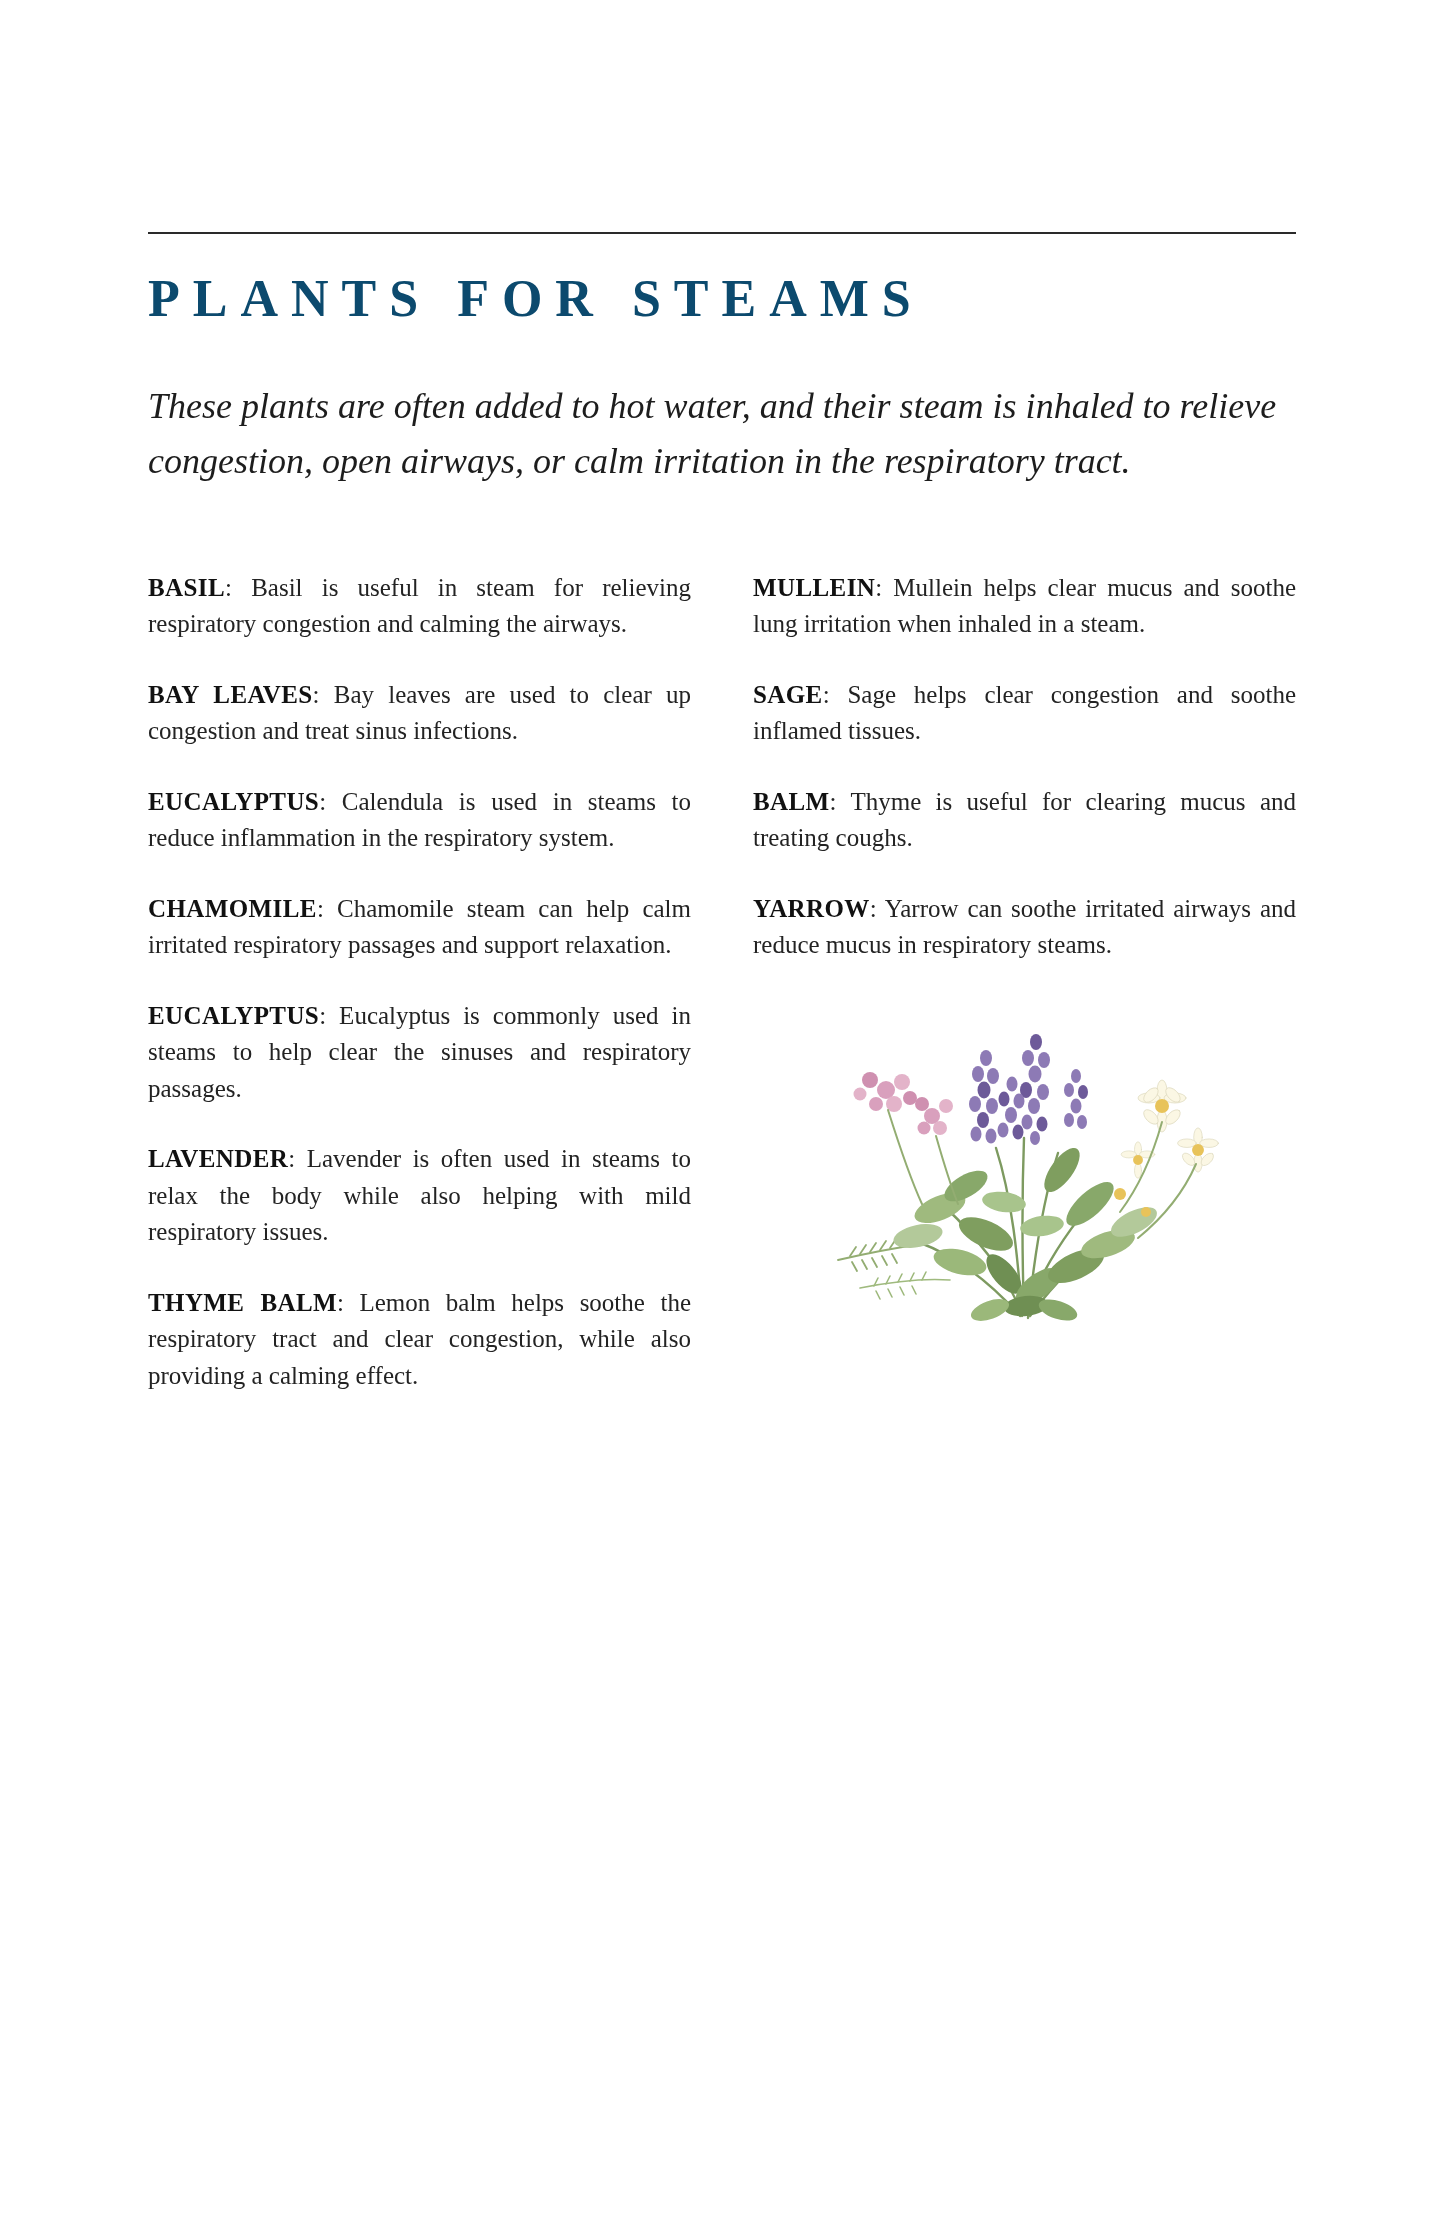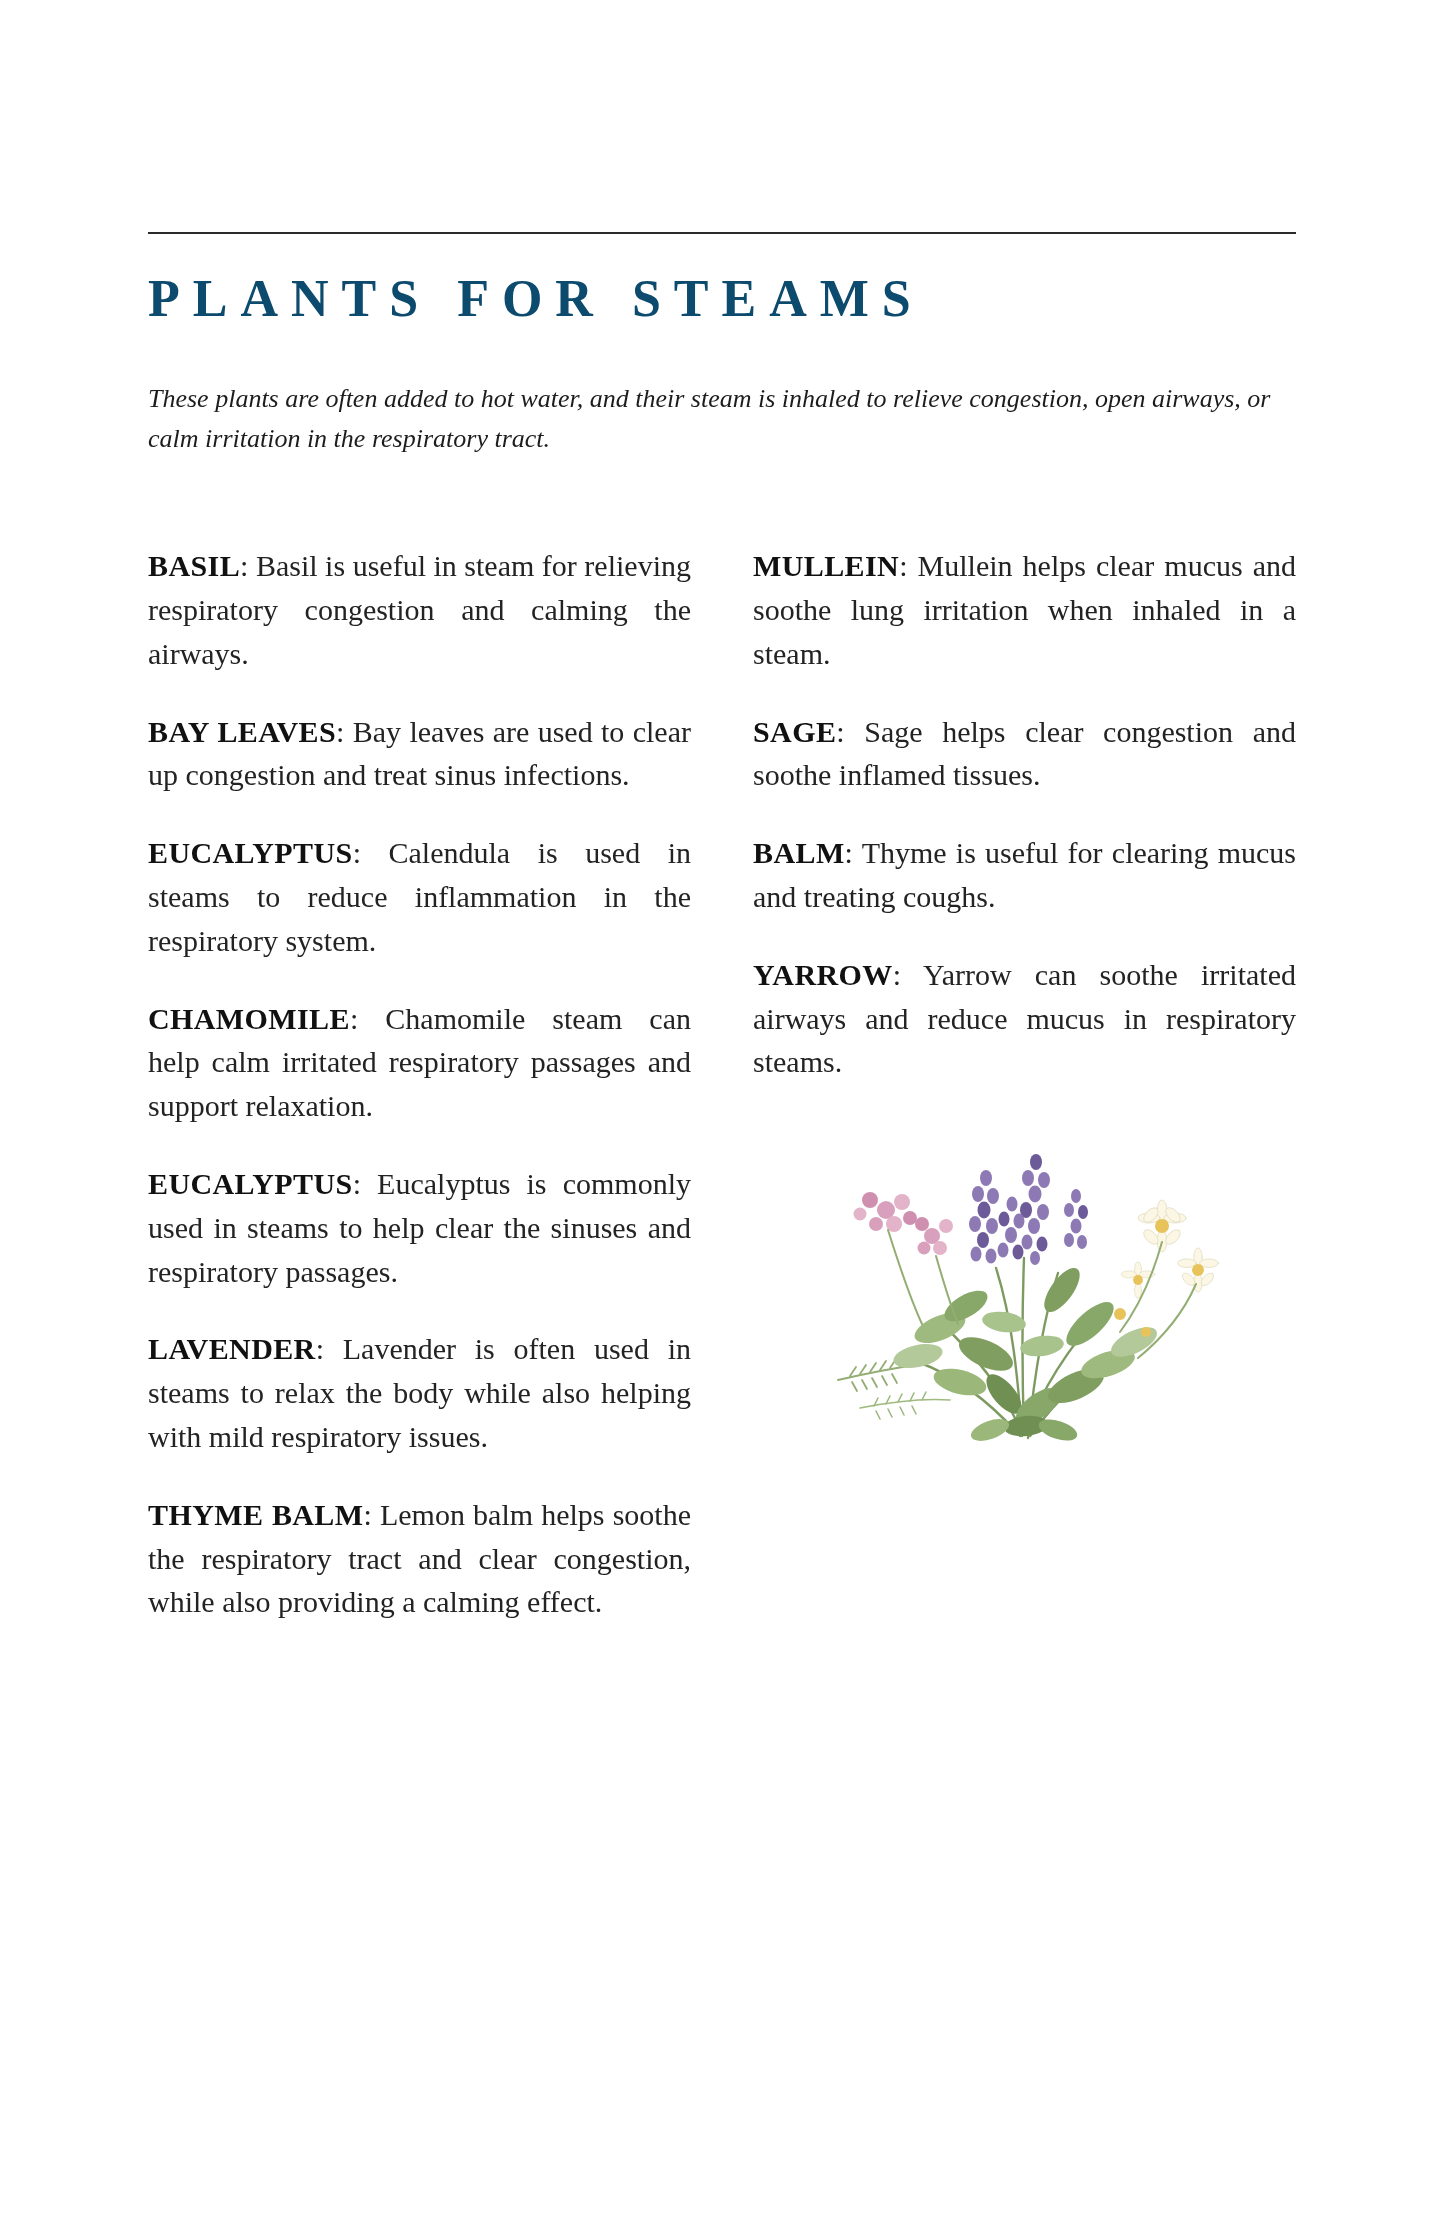--- a/index.html
+++ b/index.html
@@ -32,38 +32,38 @@
     font-size: 52px;
     font-weight: 700;
     letter-spacing: 13px;
     color: #0c4a6e;
     margin-top: 36px;
     line-height: 1.1;
   }
   .intro {
     font-family: "Liberation Serif", serif;
     font-style: italic;
-    font-size: 26px;
+    font-size: 36px;
     line-height: 1.52;
     color: #1d1d1d;
     margin-top: 52px;
     width: 1160px;
   }
   .columns {
     display: flex;
     gap: 62px;
     margin-top: 56px;
   }
   .column {
     width: 543px;
     flex: 0 0 543px;
   }
   .entry {
     margin-bottom: 34px;
-    font-size: 30px;
+    font-size: 25px;
     line-height: 1.46;
     text-align: justify;
     color: #1f1f1f;
   }
   .entry:last-child { margin-bottom: 0; }
   .entry .term {
     font-weight: 700;
     letter-spacing: 0.4px;
     color: #111111;
   }

